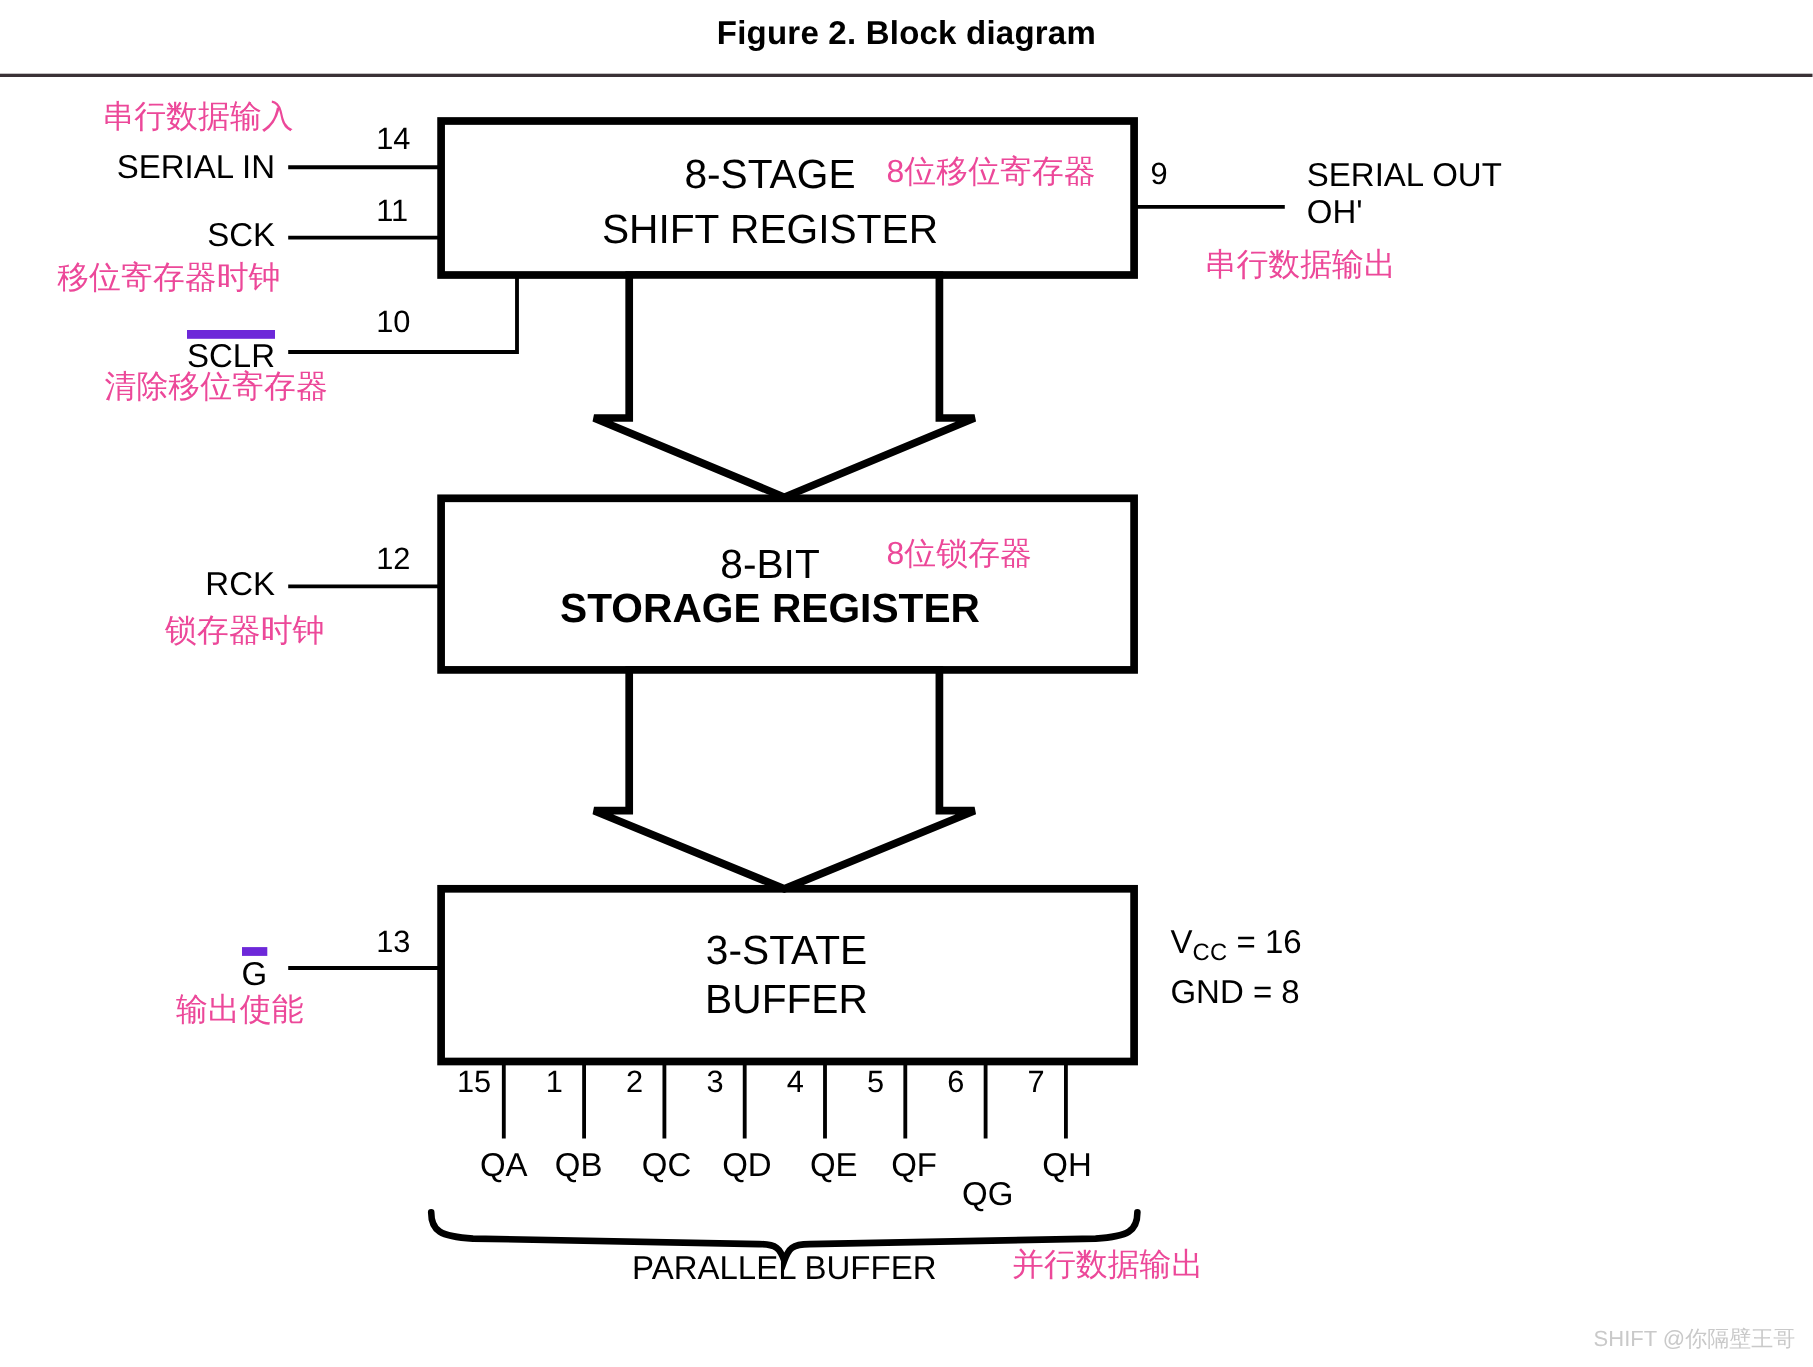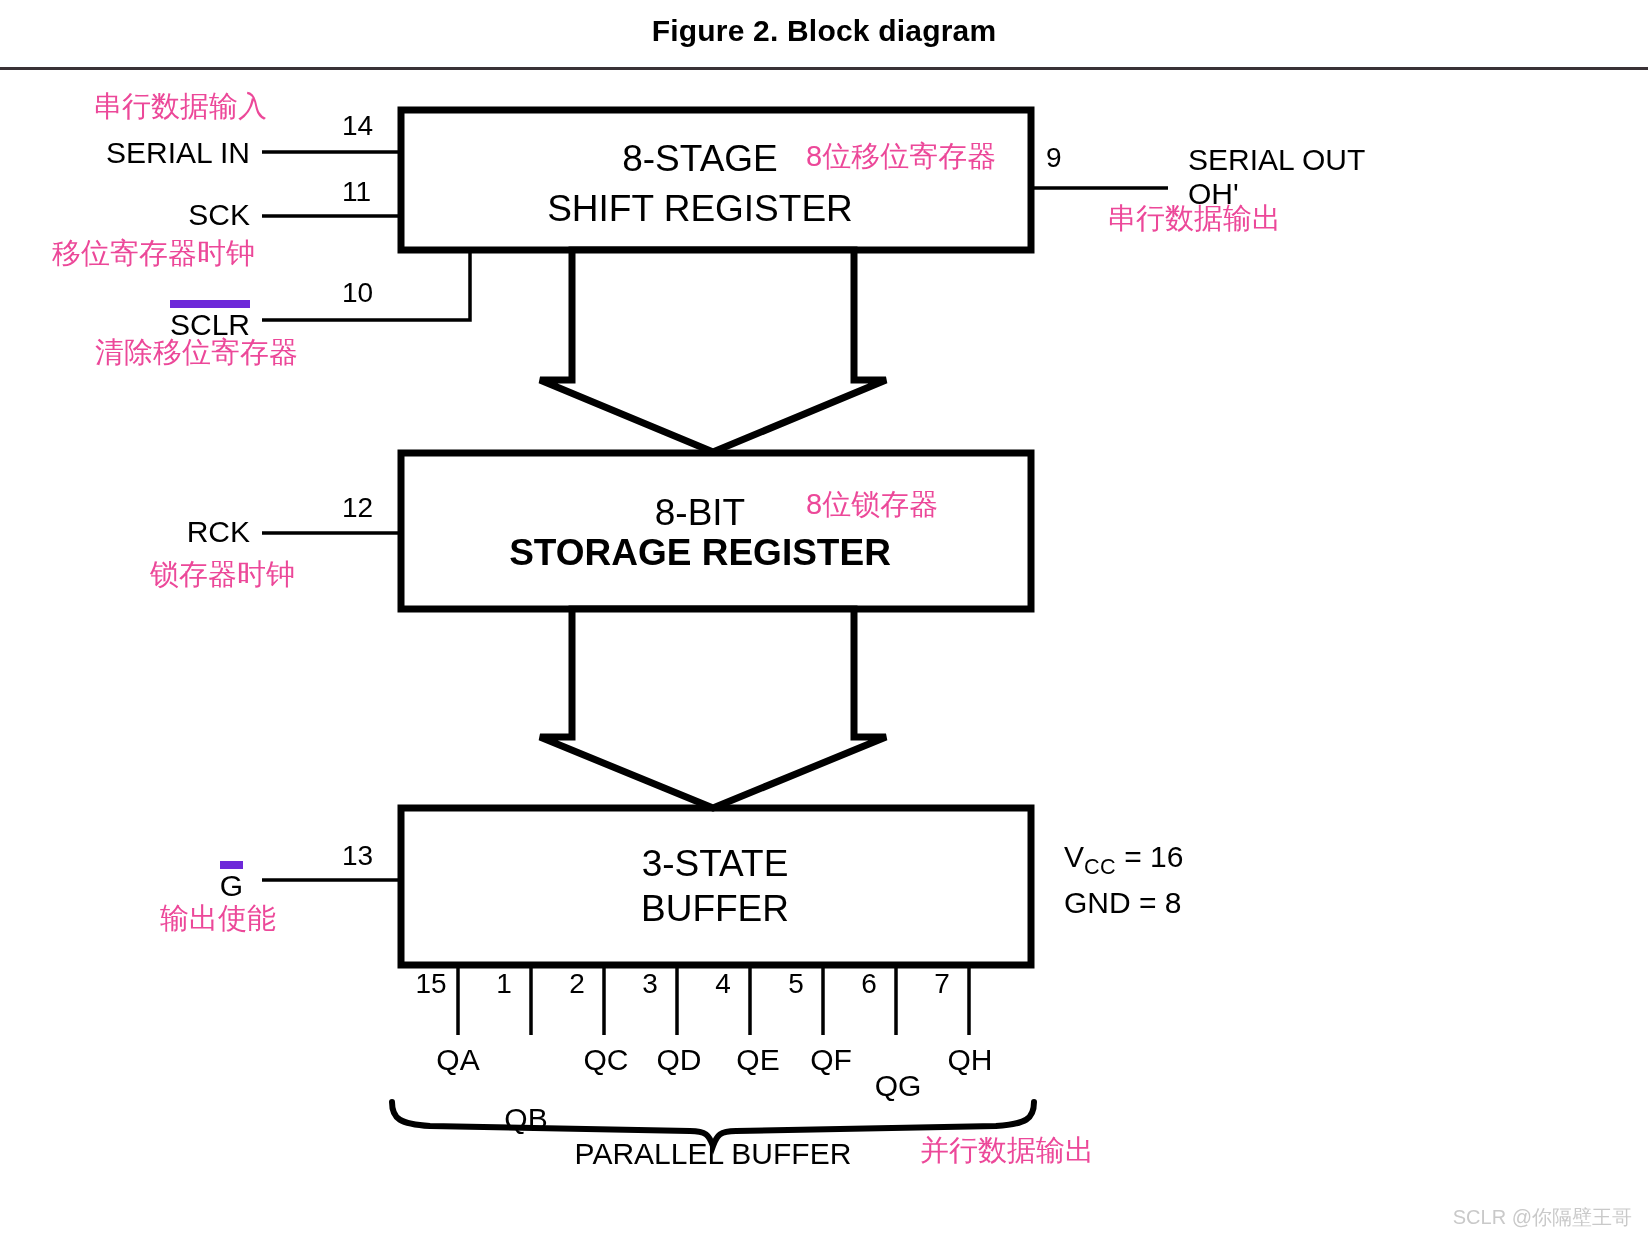--- a/index.html
+++ b/index.html
@@ -161,41 +161,41 @@
 
   <div class="lbl right-align" style="left:0px; top:861px; width:243px;">
     <span class="overline">G</span>
   </div>
   <div class="lbl pin" style="left:342px; top:840px;">13</div>
   <div class="lbl cn" style="left:160px; top:902px;">输出使能</div>
 
   <div class="lbl pin" style="left:1046px; top:142px;">9</div>
   <div class="lbl" style="left:1188px; top:143px;">SERIAL OUT</div>
   <div class="lbl" style="left:1188px; top:177px;">OH'</div>
-  <div class="lbl cn" style="left:1095px; top:202px;margin-left:12px;">串行数据输出</div>
+  <div class="lbl cn" style="left:1095px; top:225px;">串行数据输出</div>
 
   <div class="lbl" style="left:1064px; top:840px;"><span>V</span><span class="sub">CC</span><span> = 16</span></div>
   <div class="lbl" style="left:1064px; top:886px;">GND = 8</div>
 
   <div class="lbl pin" style="left:410px; top:968px; width:42px; text-align:center;">15</div>
   <div class="lbl pin" style="left:483px; top:968px; width:42px; text-align:center;">1</div>
   <div class="lbl pin" style="left:556px; top:968px; width:42px; text-align:center;">2</div>
   <div class="lbl pin" style="left:629px; top:968px; width:42px; text-align:center;">3</div>
   <div class="lbl pin" style="left:702px; top:968px; width:42px; text-align:center;">4</div>
   <div class="lbl pin" style="left:775px; top:968px; width:42px; text-align:center;">5</div>
   <div class="lbl pin" style="left:848px; top:968px; width:42px; text-align:center;">6</div>
   <div class="lbl pin" style="left:921px; top:968px; width:42px; text-align:center;">7</div>
 
   <div class="lbl" style="left:424px; top:1043px; width:68px; text-align:center;">QA</div>
-  <div class="lbl" style="left:492px; top:1102px; width:68px; text-align:center;">QB</div>
+  <div class="lbl" style="left:492px; top:1043px; width:68px; text-align:center;">QB</div>
   <div class="lbl" style="left:572px; top:1043px; width:68px; text-align:center;">QC</div>
   <div class="lbl" style="left:645px; top:1043px; width:68px; text-align:center;">QD</div>
   <div class="lbl" style="left:724px; top:1043px; width:68px; text-align:center;">QE</div>
   <div class="lbl" style="left:797px; top:1043px; width:68px; text-align:center;">QF</div>
   <div class="lbl" style="left:864px; top:1043px; width:68px; text-align:center;margin-top:26px;">QG</div>
   <div class="lbl" style="left:936px; top:1043px; width:68px; text-align:center;">QH</div>
 
   <div class="lbl" style="left:513px; top:1137px; width:400px; text-align:center;">PARALLEL BUFFER</div>
   <div class="lbl cn" style="left:920px; top:1134px;">并行数据输出</div>
 
-  <div id="watermark">SCLR @你隔壁王哥</div>
+  <div id="watermark">SHIFT @你隔壁王哥</div>
 
 </div>
 
 </body></html>

